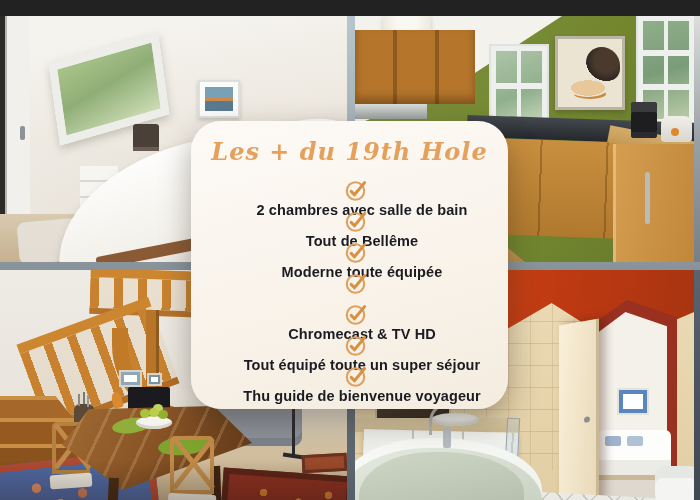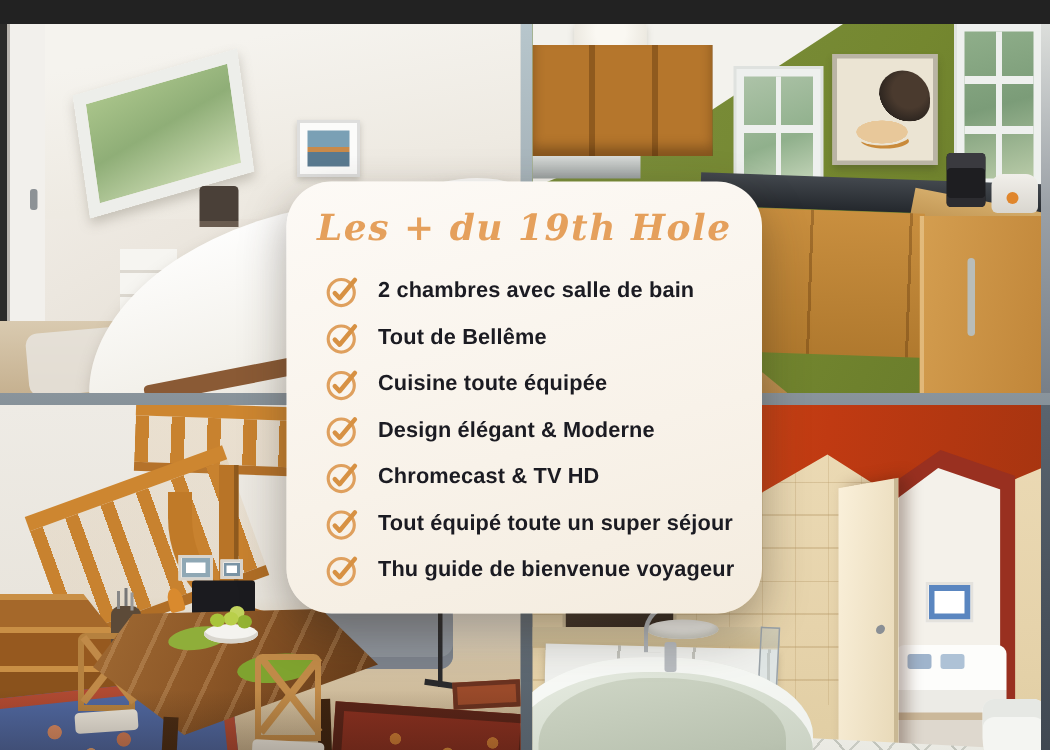--- a/index.html
+++ b/index.html
@@ -276,21 +276,21 @@
     border-radius:30px;
     background:linear-gradient(165deg,#fdfaf6 0%,#f8f2e9 60%,#f4ecdf 100%);
     box-shadow:0 12px 30px rgba(50,40,30,.38);
     padding:14px 0 0 0;
   }
   .card h1{
     text-align:center; font-family:"DejaVu Serif", serif; font-style:italic; font-weight:bold;
     font-size:24px; color:#E5A05C; letter-spacing:1px; height:34px; line-height:34px;
   }
   .features{ list-style:none; margin-top:9px; padding-left:25px; }
-  .features li{ display:flex; align-items:center; height:31px; }
+  .features li{ display:flex; align-items:center; height:31px;flex-direction:column; }
   .features .ic{ width:24px; height:24px; flex:0 0 24px; margin-right:12px; display:block; }
   .features .txt{
     font-family:"Liberation Sans", sans-serif; font-weight:bold; font-size:14.5px;
     color:#1B1B22; letter-spacing:.1px; white-space:nowrap;
   }
 </style>
 </head>
 <body>
 
 <div class="canvas">
@@ -396,28 +396,27 @@
             <circle cx="11.5" cy="13" r="8.7" fill="none" stroke="#DFA05E" stroke-width="2.1"></circle>
             <path d="M7.2 13.4 L10.4 16.8 L20.6 4.6" fill="none" stroke="#D79143" stroke-width="3" stroke-linecap="round" stroke-linejoin="round"></path>
           </svg>
         <span class="txt">Tout de Bellême</span>
       </li>
       <li>
         <svg class="ic" viewBox="0 0 24 24">
             <circle cx="11.5" cy="13" r="8.7" fill="none" stroke="#DFA05E" stroke-width="2.1"></circle>
             <path d="M7.2 13.4 L10.4 16.8 L20.6 4.6" fill="none" stroke="#D79143" stroke-width="3" stroke-linecap="round" stroke-linejoin="round"></path>
           </svg>
-        <span class="txt">Cuisine toute équipée</span>
-      </li>
-      <li>
-        <svg class="ic" viewBox="0 0 24 24">
-            <circle cx="11.5" cy="13" r="8.7" fill="none" stroke="#DFA05E" stroke-width="2.1"></circle>
-            <path d="M7.2 13.4 L10.4 16.8 L20.6 4.6" fill="none" stroke="#D79143" stroke-width="3" stroke-linecap="round" stroke-linejoin="round"></path>
-          </svg>
-        <span class="txt">Design élégant &amp; Moderne</span>
+        <span class="txt">Moderne toute équipée</span>
+      </li>
+      <li>
+        <svg class="ic" viewBox="0 0 24 24">
+            <circle cx="11.5" cy="13" r="8.7" fill="none" stroke="#DFA05E" stroke-width="2.1"></circle>
+            <path d="M7.2 13.4 L10.4 16.8 L20.6 4.6" fill="none" stroke="#D79143" stroke-width="3" stroke-linecap="round" stroke-linejoin="round"></path>
+          </svg>
       </li>
       <li>
         <svg class="ic" viewBox="0 0 24 24">
             <circle cx="11.5" cy="13" r="8.7" fill="none" stroke="#DFA05E" stroke-width="2.1"></circle>
             <path d="M7.2 13.4 L10.4 16.8 L20.6 4.6" fill="none" stroke="#D79143" stroke-width="3" stroke-linecap="round" stroke-linejoin="round"></path>
           </svg>
         <span class="txt">Chromecast &amp; TV HD</span>
       </li>
       <li>
         <svg class="ic" viewBox="0 0 24 24">

